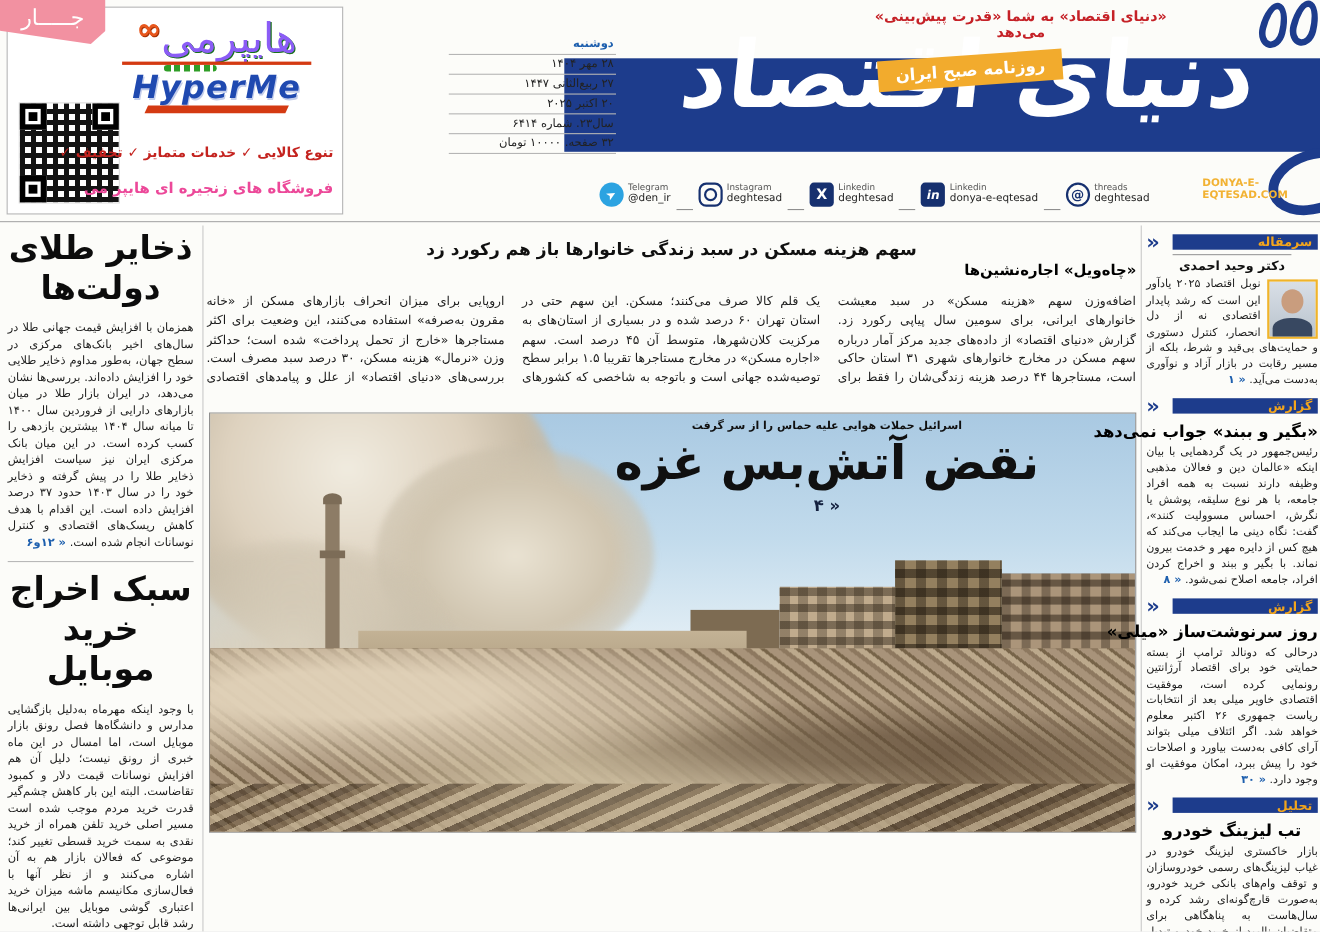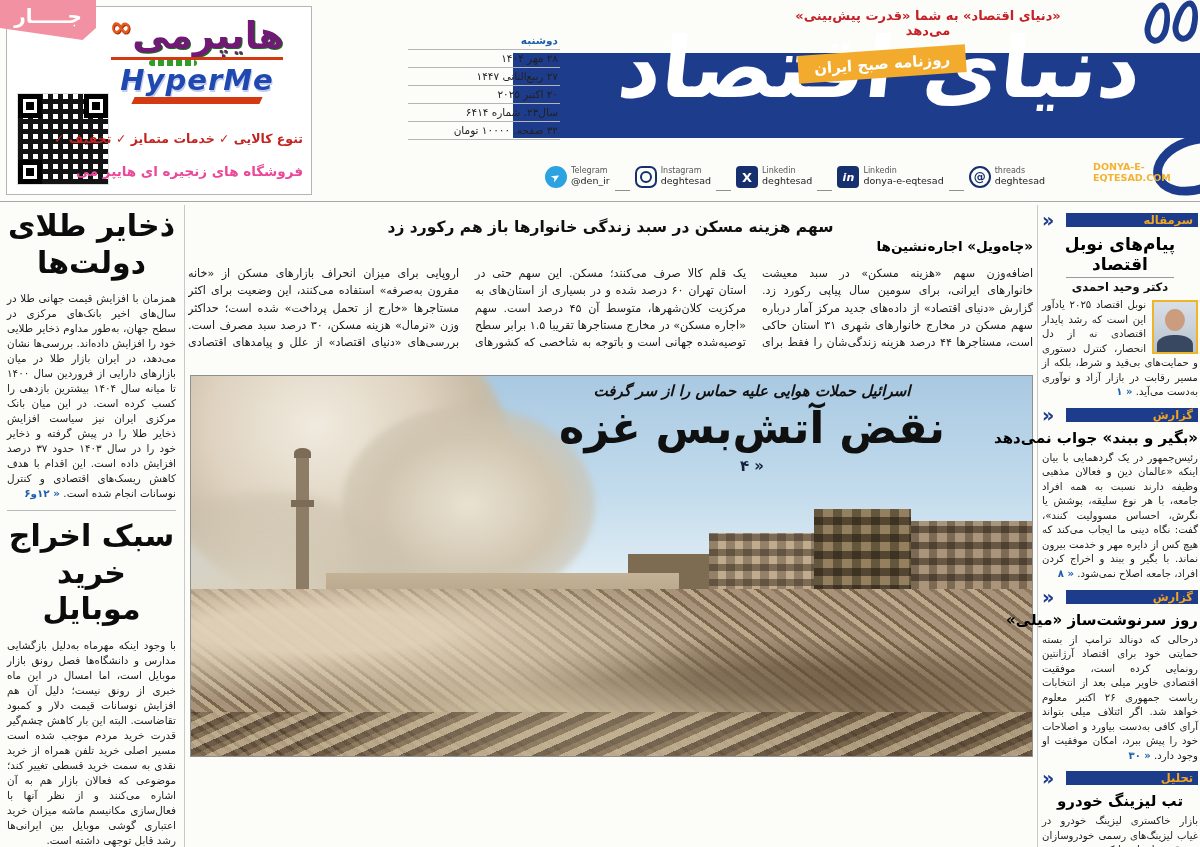--- a/index.html
+++ b/index.html
@@ -44,31 +44,31 @@
   .icn-tg span { transform:rotate(-30deg); }
   .icn-ig { border:2.5px solid #16306f; border-radius:7px; position:relative; }
   .icn-ig::after { content:""; width:8px; height:8px; border:2.5px solid #16306f; border-radius:50%; }
   .icn-x  { background:#16306f; border-radius:4px; color:#fff; font-weight:900; font-size:13px; }
   .icn-in { background:#16306f; border-radius:4px; color:#fff; font-weight:900; font-size:11px; font-style:italic; }
   .icn-th { border:2.5px solid #16306f; border-radius:50%; color:#16306f; font-weight:bold; font-size:12px; }
 
   
   .adbox { position:absolute; left:6px; top:6px; width:306px; height:189px; background:#fff; border:1px solid #b5b5b5; }
   .ribbon { position:absolute; left:0; top:0; width:96px; height:40px; background:#f291a1; color:#fff;
-    font-weight:700; font-size:20px; text-align:center; line-height:32px; z-index:6;
+    font-weight:400; font-size:20px; text-align:center; line-height:32px; z-index:6;
     clip-path:polygon(0 0,100% 0,100% 70%,86% 100%,0 70%); }
   .qr { position:absolute; left:10px; top:86px; width:92px; height:92px; background:#fff; border:1px solid #ddd;
     background-image:
       repeating-linear-gradient(0deg,#141414 0 5px,transparent 5px 10px),
       repeating-linear-gradient(90deg,#141414 0 5px,#fff 5px 10px); }
   .qf { position:absolute; width:24px; height:24px; border:5px solid #000; background:#fff; }
   .qf::after { content:""; position:absolute; inset:3px; background:#000; }
   .qf.tl{ left:0; top:0; } .qf.tr{ right:0; top:0; } .qf.bl{ left:0; bottom:0; }
   .hm { position:absolute; right:14px; top:6px; width:200px; text-align:center; }
-  .hm-fa { color:#701a75; font-size:37px; font-weight:700; line-height:1.05; text-shadow:1px 1px 0 #17701a; white-space:nowrap; }
+  .hm-fa { color:#8b5cf6; font-size:37px; font-weight:400; line-height:1.05; text-shadow:1px 1px 0 #17701a; white-space:nowrap; }
   .hm-fa::after { content:"∞"; color:#e8571d; font-size:27px; font-weight:900; vertical-align:12px; text-shadow:1px 1px 0 #a33106; }
   .hm-dots { width:86%; height:4px; border-top:3px solid #d43a12; margin:1px auto 2px; position:relative; }
   .hm-dots::after { content:""; position:absolute; left:22%; top:0; width:48px; height:6px;
     background:repeating-linear-gradient(90deg,#2f9e27 0 6px,transparent 6px 9px); border-radius:3px; }
   .hm-en { color:#1f49b0; font-size:29px; font-weight:900; font-style:italic; letter-spacing:1px;
     text-shadow:1px 2px 0 #c3cdeb; white-space:nowrap; }
   .hm-bar { width:64%; height:7px; background:#d43a12; margin:0 auto; transform:skewX(-25deg); }
   .ad-feat { position:absolute; right:8px; left:104px; top:124px; color:#c4231f; font-weight:800;
     font-size:12.5px; text-align:center; white-space:nowrap; }
   .ad-sub  { position:absolute; right:8px; left:104px; top:156px; color:#ec4899; font-weight:800;
@@ -128,21 +128,21 @@
     background:
       radial-gradient(ellipse at 15% 25%, rgba(225,210,185,.95) 0 12%, transparent 40%),
       radial-gradient(ellipse at 70% 55%, rgba(85,65,45,.5) 0 10%, transparent 35%),
       radial-gradient(ellipse at 45% 75%, rgba(205,190,160,.85) 0 14%, transparent 45%),
       radial-gradient(ellipse at 90% 80%, rgba(120,100,75,.6) 0 12%, transparent 40%),
       repeating-linear-gradient(37deg, #a8937a 0 7px, #8d785f 7px 11px, #bca98c 11px 16px, #776449 16px 19px),
       #9c8870; }
   .rubble::after { content:""; position:absolute; left:0; right:0; bottom:0; height:26%;
     background:repeating-linear-gradient(-24deg, rgba(60,45,30,.55) 0 6px, rgba(190,172,142,.7) 6px 13px, rgba(110,90,65,.6) 13px 18px); }
   .overlay { position:absolute; right:45px; top:6px; width:470px; text-align:center; color:#101010; z-index:5; }
-  .okicker { font-size:15px; font-weight:800;font-style:italic; }
+  .okicker { font-size:10px; font-weight:800; }
   .otitle { margin-top:3px; font-size:43px; font-weight:900; white-space:nowrap; }
   .oref { margin-top:4px; font-size:15px; font-weight:800; color:#14213f; text-align:center; }
   .oref::before { content:"« "; }
 
   
   .sidebar { position:absolute; left:1041px; top:205px; width:158px; height:642px; padding:0 1px; }
   .secwrap { position:relative; height:16px; margin-top:7px; }
   .secbar { position:absolute; left:24px; right:0; top:1px; bottom:1px; background:#1d3c8c; }
   .seclabel { position:absolute; right:5px; top:0; z-index:2; color:#f2a51d; font-size:11.5px;
     font-weight:800; line-height:16px; }
@@ -283,21 +283,20 @@
     </div>
   </div>
 
   <div class="sidebar">
 
     <div class="secwrap">
       <div class="secbar"></div>
       <span class="seclabel">سرمقاله</span>
       <span class="secg">«</span>
     </div>
-    <div class="stitle st-lg">پیام‌های نوبل اقتصاد</div>
     <div class="sauthor">دکتر وحید احمدی</div>
     <div class="sbody">
       <div class="sphoto avatar"></div>
       <span>نوبل اقتصاد ۲۰۲۵ یادآور این است که رشد پایدار اقتصادی نه از دل انحصار، کنترل دستوری و حمایت‌های بی‌قید و شرط، بلکه از مسیر رقابت در بازار آزاد و نوآوری به‌دست می‌آید.</span> <span class="pref">۱</span>
     </div>
 
     <div class="secwrap">
       <div class="secbar"></div>
       <span class="seclabel">گزارش</span>
       <span class="secg">«</span>

